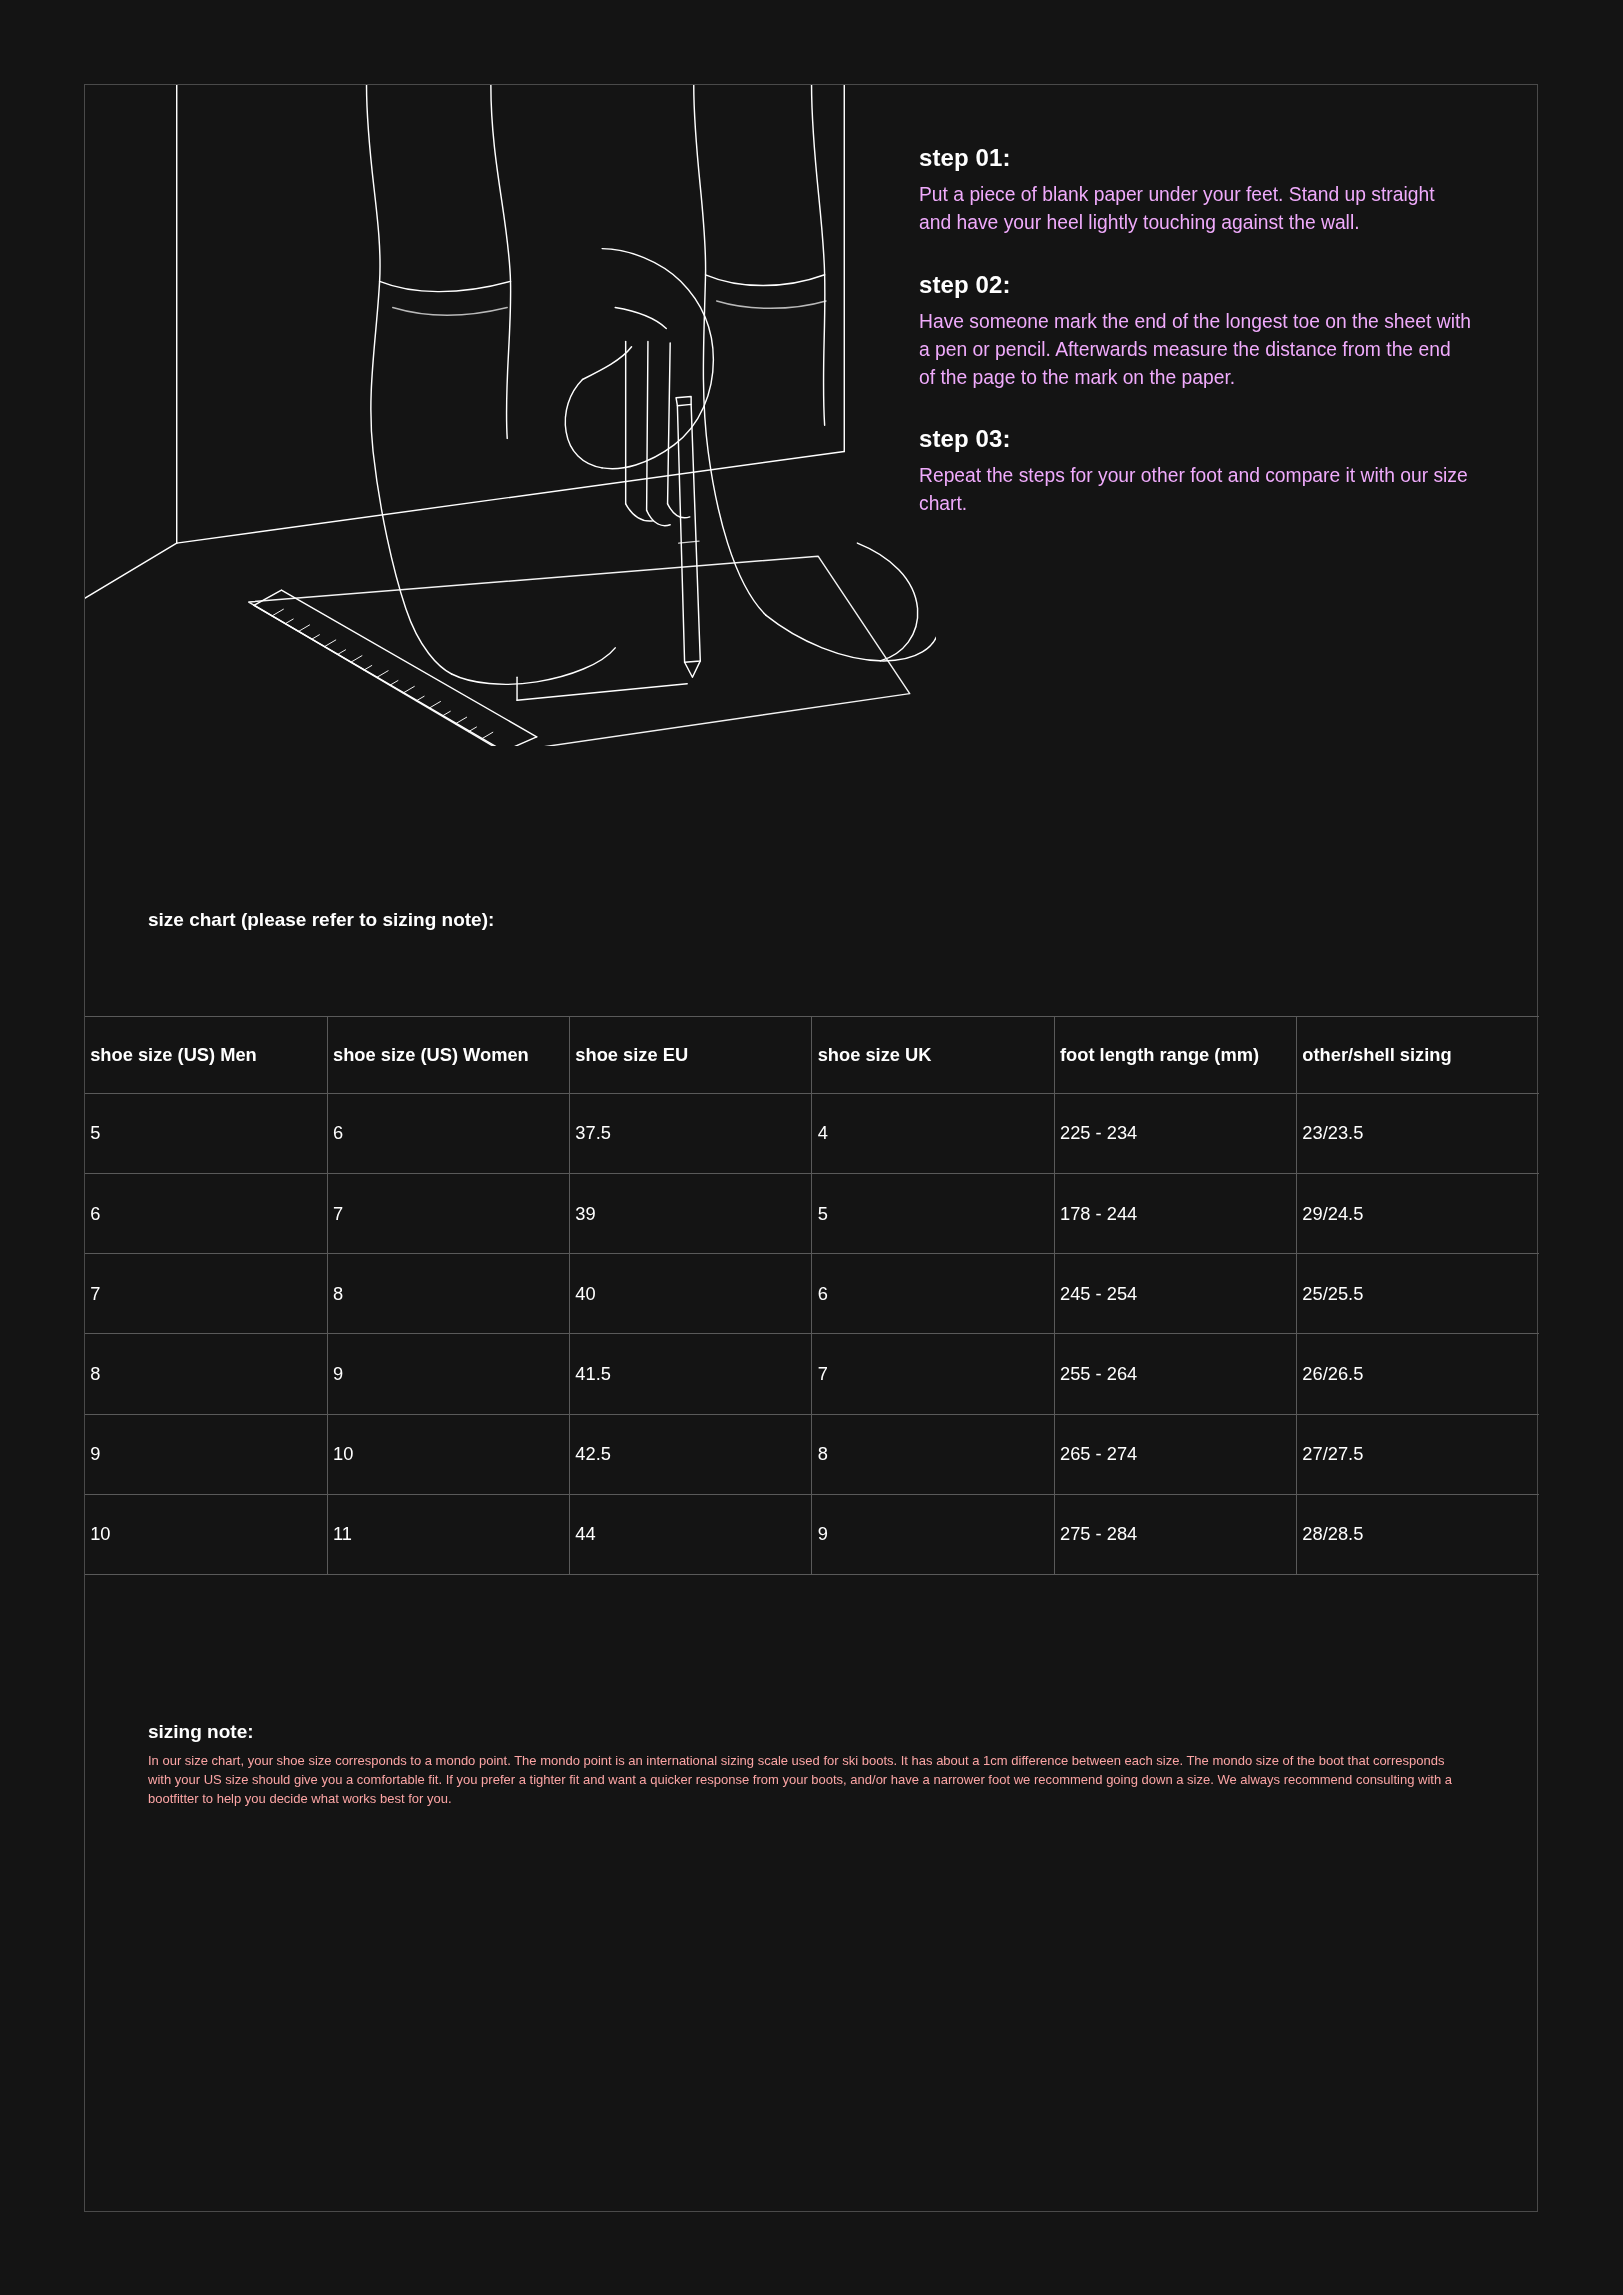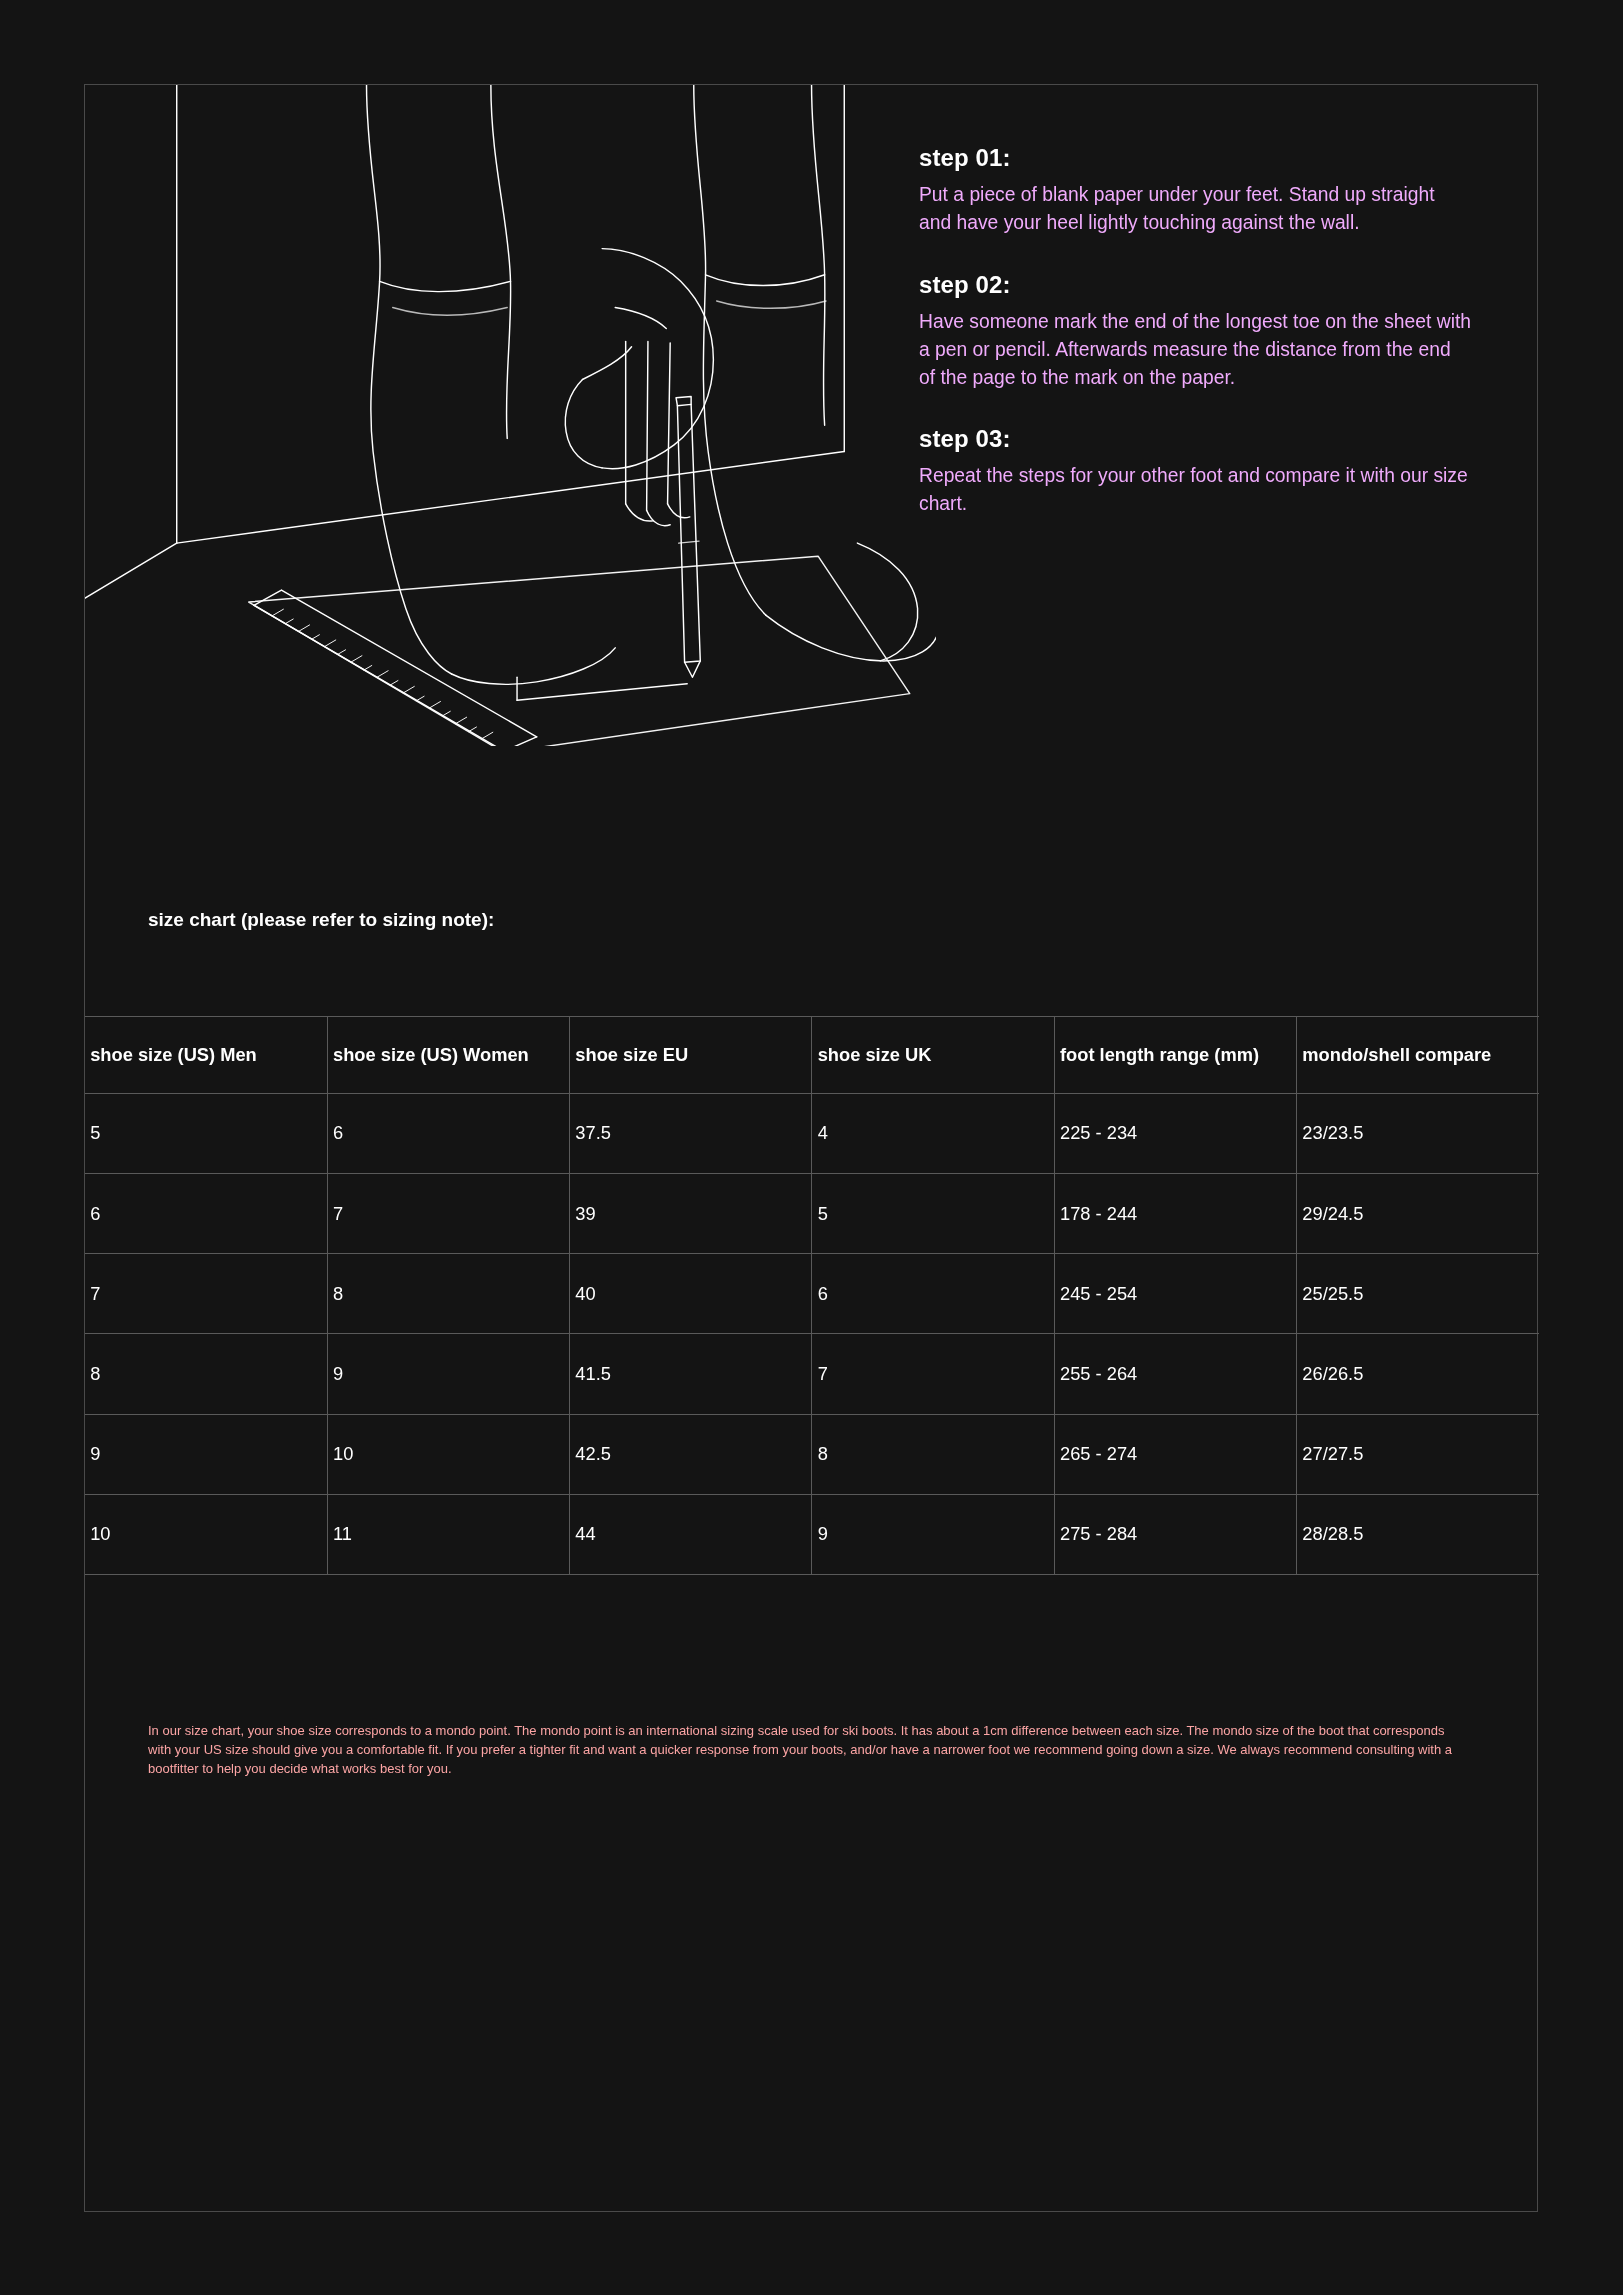--- a/index.html
+++ b/index.html
@@ -212,21 +212,21 @@
   <div class="chart-heading">size chart (please refer to sizing note):</div>
 
   <table class="size-chart">
     <thead>
       <tr>
         <th>shoe size (US) Men</th>
         <th>shoe size (US) Women</th>
         <th>shoe size EU</th>
         <th>shoe size UK</th>
         <th>foot length range (mm)</th>
-        <th>mondo/shell compare</th>
+        <th>other/shell sizing</th>
       </tr>
     </thead>
     <tbody>
       <tr>
         <td>5</td>
         <td>6</td>
         <td>37.5</td>
         <td>4</td>
         <td>225 - 234</td>
         <td>23/23.5</td>
@@ -268,17 +268,18 @@
         <td>11</td>
         <td>44</td>
         <td>9</td>
         <td>275 - 284</td>
         <td>28/28.5</td>
       </tr>
     </tbody>
   </table>
 
   <div class="note">
+    <h3 class="note-title">sizing note:</h3>
     <p class="note-body">In our size chart, your shoe size corresponds to a mondo point. The mondo point is an international sizing scale used for ski boots. It has about a 1cm difference between each size. The mondo size of the boot that corresponds with your US size should give you a comfortable fit. If you prefer a tighter fit and want a quicker response from your boots, and/or have a narrower foot we recommend going down a size. We always recommend consulting with a bootfitter to help you decide what works best for you.</p>
   </div>
 
 </div>
 
 
 </body></html>

